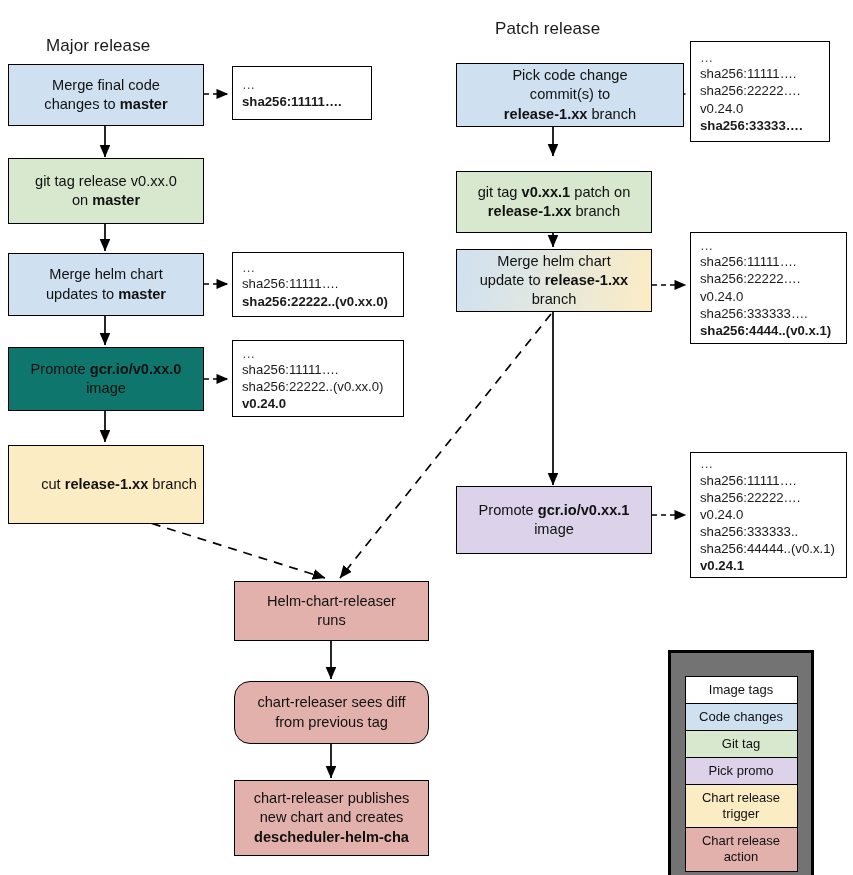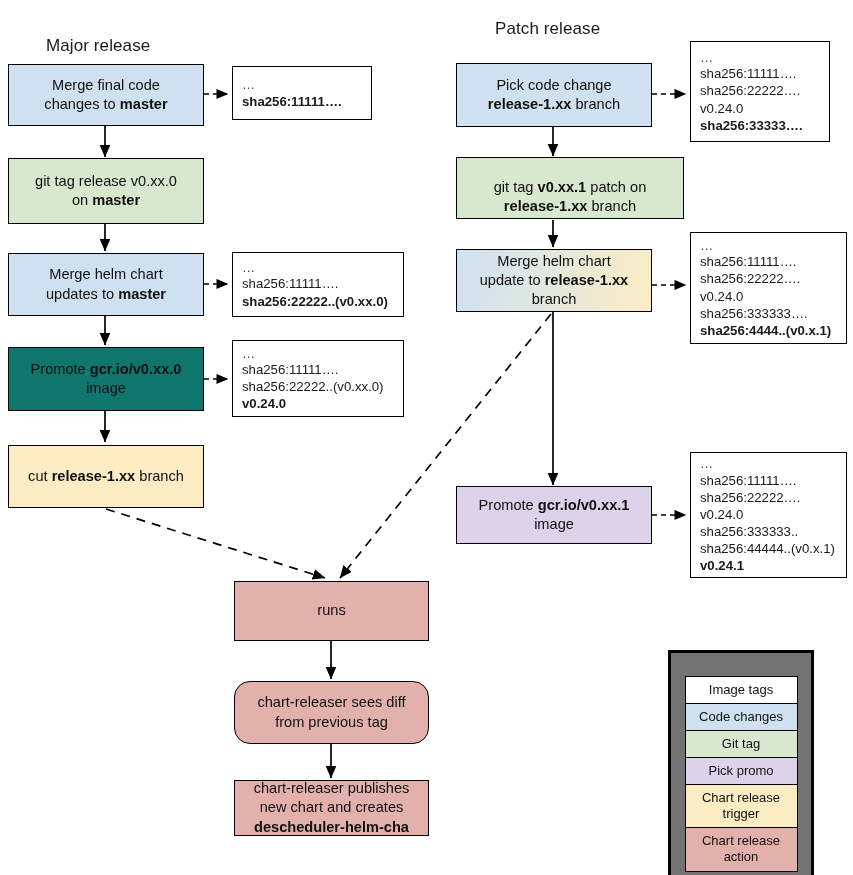--- a/index.html
+++ b/index.html
@@ -154,64 +154,66 @@
         <div>Merge helm chart</div>
         <div>updates to <b>master</b></div>
       </span>
     </div>
   <div class="node" style="left: 8px; top: 347px; width: 196px; height: 64px; background: #0f766e;">
       <span class="txt">
         <div>Promote <b>gcr.io/v0.xx.0</b></div>
         <div>image</div>
       </span>
     </div>
-  <div class="node" style="left: 8px; top: 445px; width: 196px; height: 63px; background: rgb(252, 236, 196);">
+  <div class="node" style="left: 8px; top: 445px; width: 196px; height: 79px; background: rgb(252, 236, 196); text-align: right;">
       <span class="txt">
         <div>cut <b>release-1.xx</b> branch</div>
       </span>
     </div>
 
-  <div class="node" style="left: 456px; top: 63px; width: 196px; height: 64px; background: rgb(207, 224, 240);">
+  <div class="node" style="left: 456px; top: 63px; width: 228px; height: 64px; background: rgb(207, 224, 240);">
       <span class="txt">
         <div>Pick code change</div>
+        <div>commit(s) to</div>
         <div><b>release-1.xx</b> branch</div>
       </span>
     </div>
-  <div class="node" style="left: 456px; top: 157px; width: 228px; height: 62px; background: rgb(215, 232, 207); align-items: flex-end;">
+  <div class="node" style="left: 456px; top: 171px; width: 196px; height: 62px; background: rgb(215, 232, 207);">
       <span class="txt">
         <div>git tag <b>v0.xx.1</b> patch on</div>
         <div><b>release-1.xx</b> branch</div>
       </span>
     </div>
   <div class="node" style="left: 456px; top: 249px; width: 196px; height: 63px; background: linear-gradient(100deg, rgb(207, 224, 240) 0%, rgb(223, 231, 227) 38%, rgb(252, 236, 196) 100%);">
       <span class="txt">
         <div>Merge helm chart</div>
         <div>update to <b>release-1.xx</b></div>
         <div>branch</div>
       </span>
     </div>
-  <div class="node" style="left: 456px; top: 486px; width: 196px; height: 58px; background: rgb(220, 211, 234);">
+  <div class="node" style="left: 456px; top: 486px; width: 196px; height: 68px; background: rgb(220, 211, 234);">
       <span class="txt">
         <div>Promote <b>gcr.io/v0.xx.1</b></div>
         <div>image</div>
       </span>
     </div>
 
   <div class="node" style="left: 234px; top: 581px; width: 195px; height: 60px; background: rgb(227, 177, 172);">
       <span class="txt">
+        <div>Helm-chart-releaser</div>
         <div>runs</div>
       </span>
     </div>
   <div class="node" style="left: 234px; top: 681px; width: 195px; height: 63px; background: rgb(227, 177, 172); border-radius: 16px;">
       <span class="txt">
         <div>chart-releaser sees diff</div>
         <div>from previous tag</div>
       </span>
     </div>
-  <div class="node" style="left: 234px; top: 780px; width: 195px; height: 56px; background: rgb(227, 177, 172);">
+  <div class="node" style="left: 234px; top: 780px; width: 195px; height: 76px; background: rgb(227, 177, 172);">
       <span class="txt">
         <div>chart-releaser publishes</div>
         <div>new chart and creates</div>
         <div><b>descheduler-helm-cha</b></div>
       </span>
     </div>
 
   <div class="tagbox" style="left:232px; top:66px; width:140px; height:54px;">
       <div class="line dots">…</div>
       <div class="line bold">sha256:11111….</div>

